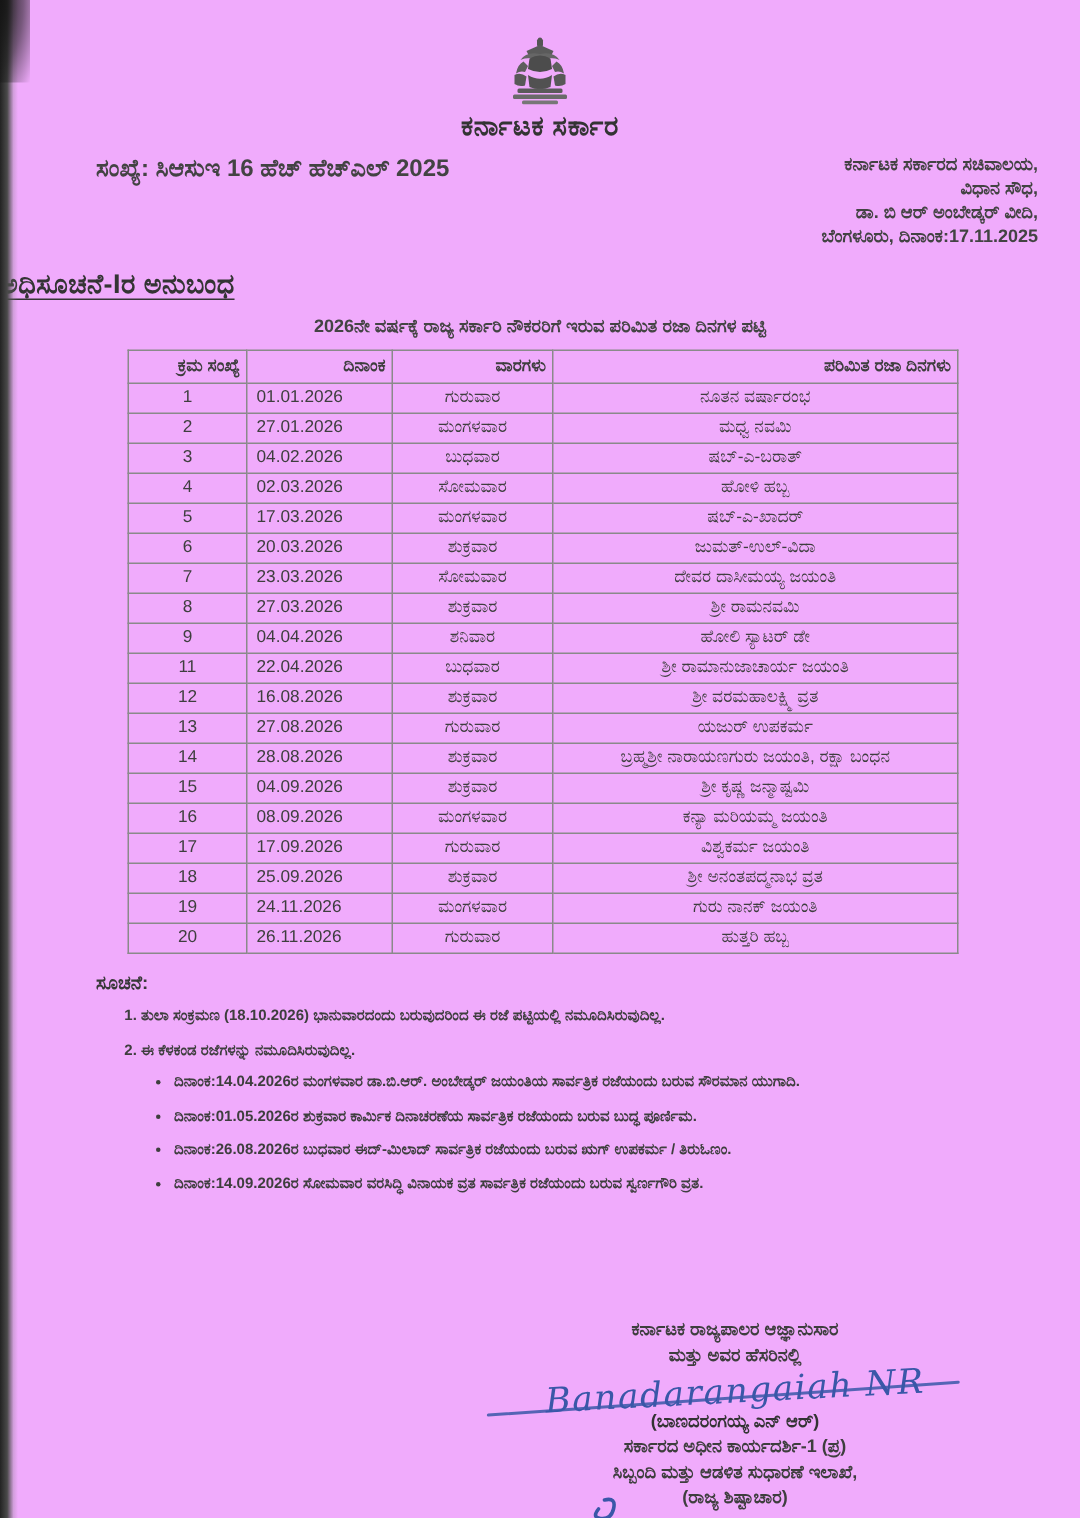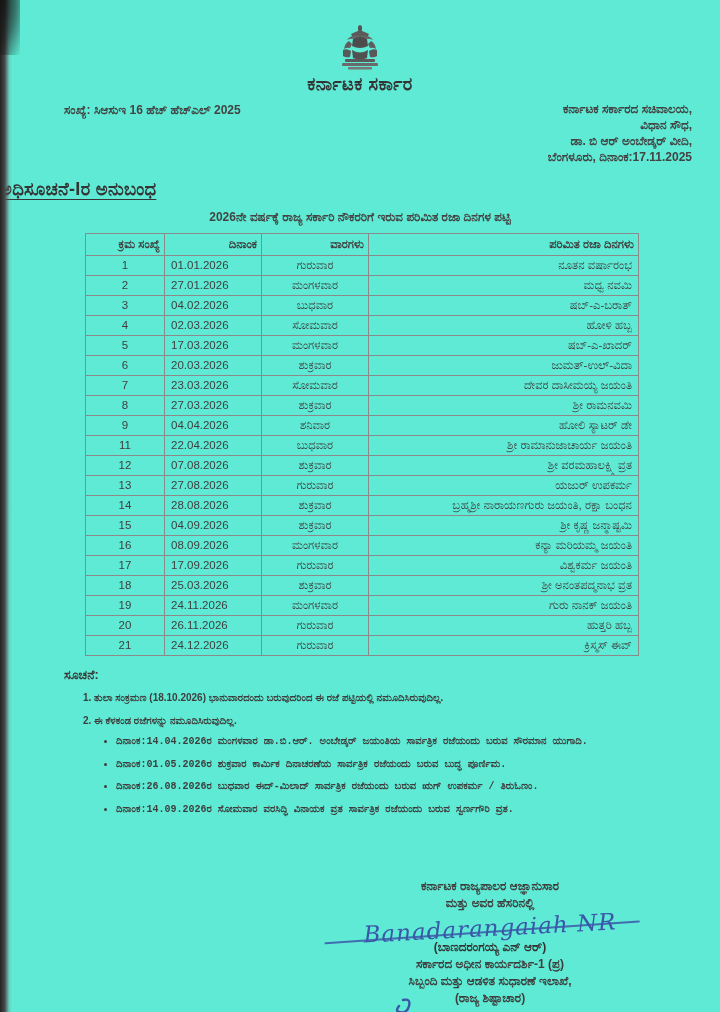--- a/index.html
+++ b/index.html
@@ -1,20 +1,20 @@
 <!DOCTYPE html>
 <html><head>
 <meta charset="utf-8">
 <style>
   html,body{margin:0;padding:0;background:#e9e9e7;}
   .page{
     position:relative;
     width:720px;height:1012px;
     margin:0 auto;
-    background:#5eead4;
+    background:#f0abfc;
     overflow:hidden;
     font-family:"Liberation Sans","DejaVu Sans",sans-serif;
     color:#3b3b3b;
     box-sizing:border-box;
   }
   .scan-edge{
     position:absolute;left:0;top:0;width:12px;height:1012px;
     background:linear-gradient(to right,#232323 0%,#4a4a4a 40%,rgba(120,120,120,.25) 75%,rgba(120,120,120,0) 100%);
   }
   .scan-corner{
@@ -22,46 +22,46 @@
     background:radial-gradient(ellipse at left top,#151515 0%,rgba(21,21,21,.55) 55%,rgba(21,21,21,0) 100%);
   }
   .emblem{width:46px;height:48px;margin:24px auto 2px auto;display:block;}
   .gov-title{
     text-align:center;font-size:18px;font-weight:bold;letter-spacing:.5px;color:#343434;
   }
   .ref-row{
     display:flex;justify-content:space-between;align-items:flex-start;
     margin:6px 28px 0 64px;
   }
-  .ref-number{font-size:12px;font-weight:600;color:#434343;padding-top:2px;}
+  .ref-number{font-size:16px;font-weight:600;color:#434343;padding-top:2px;}
   .address-block{text-align:right;font-size:12px;font-weight:600;color:#434343;line-height:16px;}
   .doc-title{
     text-align:left;font-size:18px;font-weight:bold;color:#343434;
     text-decoration:underline;text-underline-offset:4px;margin-top:14px;letter-spacing:.3px;
   }
   .subtitle{text-align:center;font-size:12px;font-weight:600;color:#444;margin-top:10px;}
   table.holidays{
     border-collapse:collapse;margin:9px 0 0 85px;table-layout:fixed;width:553px;
     font-size:11.5px;color:#3e3e3e;
   }
   table.holidays th,table.holidays td{
     border:1px solid #8a8a8a;padding:1px 6px;line-height:15px;overflow:hidden;white-space:nowrap;
   }
   table.holidays th{font-weight:bold;text-align:right;padding:3px 4px;line-height:15px;white-space:normal;}
   col.c-sl{width:79px}col.c-date{width:97px}col.c-day{width:107px}col.c-name{width:270px}
   td.sl,td.day{text-align:center;}
   td.date{}
-  td.name{text-align:right;padding-left:9px;}
+  td.name{text-align:center;padding-left:9px;}
   table.holidays td{height:17px;}
   .notes{margin:12px 64px 0 64px;}
   .notes-heading{font-size:12.5px;font-weight:bold;color:#383838;}
   ol.notes-list{margin:6px 0 0 0;padding-left:30px;font-size:10px;font-weight:600;color:#3e3e3e;}
   ol.notes-list>li{margin-bottom:5px;line-height:17.5px;text-align:justify;}
   ul.note-bullets{list-style:disc;margin:4px 0 0 0;padding-left:22px;}
-  ul.note-bullets>li{margin-bottom:5px;line-height:17.5px;text-align:justify;font-family:Liberation Mono, monospace;}
+  ul.note-bullets>li{margin-bottom:5px;line-height:17.5px;text-align:justify;}
   .signature{
     position:absolute;right:30px;top:878px;width:400px;text-align:center;
     font-size:12px;font-weight:600;color:#3e3e3e;line-height:17px;
   }
   .sig-hand{
     color:#3a57a8;font-size:23px;font-weight:400;font-style:italic;
     font-family:"DejaVu Serif","Liberation Serif",serif;
     transform:rotate(-3deg);margin:8px 0 2px 0;position:relative;letter-spacing:1px;
   }
   .sig-hand .underline{
@@ -182,21 +182,21 @@
           <td class="name">ಹೋಲಿ ಸ್ಯಾಟರ್ ಡೇ</td>
         </tr>
         <tr>
           <td class="sl">11</td>
           <td class="date">22.04.2026</td>
           <td class="day">ಬುಧವಾರ</td>
           <td class="name">ಶ್ರೀ ರಾಮಾನುಜಾಚಾರ್ಯ ಜಯಂತಿ</td>
         </tr>
         <tr>
           <td class="sl">12</td>
-          <td class="date">07.08.2026</td>
+          <td class="date">16.08.2026</td>
           <td class="day">ಶುಕ್ರವಾರ</td>
           <td class="name">ಶ್ರೀ ವರಮಹಾಲಕ್ಷ್ಮಿ ವ್ರತ</td>
         </tr>
         <tr>
           <td class="sl">13</td>
           <td class="date">27.08.2026</td>
           <td class="day">ಗುರುವಾರ</td>
           <td class="name">ಯಜುರ್ ಉಪಕರ್ಮ</td>
         </tr>
         <tr>
@@ -218,41 +218,35 @@
           <td class="name">ಕನ್ಯಾ ಮರಿಯಮ್ಮ ಜಯಂತಿ</td>
         </tr>
         <tr>
           <td class="sl">17</td>
           <td class="date">17.09.2026</td>
           <td class="day">ಗುರುವಾರ</td>
           <td class="name">ವಿಶ್ವಕರ್ಮ ಜಯಂತಿ</td>
         </tr>
         <tr>
           <td class="sl">18</td>
-          <td class="date">25.03.2026</td>
+          <td class="date">25.09.2026</td>
           <td class="day">ಶುಕ್ರವಾರ</td>
           <td class="name">ಶ್ರೀ ಅನಂತಪದ್ಮನಾಭ ವ್ರತ</td>
         </tr>
         <tr>
           <td class="sl">19</td>
           <td class="date">24.11.2026</td>
           <td class="day">ಮಂಗಳವಾರ</td>
           <td class="name">ಗುರು ನಾನಕ್ ಜಯಂತಿ</td>
         </tr>
         <tr>
           <td class="sl">20</td>
           <td class="date">26.11.2026</td>
           <td class="day">ಗುರುವಾರ</td>
           <td class="name">ಹುತ್ತರಿ ಹಬ್ಬ</td>
-        </tr>
-        <tr>
-          <td class="sl">21</td>
-          <td class="date">24.12.2026</td>
-          <td class="day">ಗುರುವಾರ</td>
-          <td class="name">ಕ್ರಿಸ್ಮಸ್ ಈವ್</td>
         </tr>
       </tbody>
   </table>
 
   <div class="notes">
     <div class="notes-heading">ಸೂಚನೆ:</div>
     <ol class="notes-list">
       <li>ತುಲಾ ಸಂಕ್ರಮಣ (18.10.2026) ಭಾನುವಾರದಂದು ಬರುವುದರಿಂದ ಈ ರಜೆ ಪಟ್ಟಿಯಲ್ಲಿ ನಮೂದಿಸಿರುವುದಿಲ್ಲ.</li>
       <li>
         <span>ಈ ಕೆಳಕಂಡ ರಜೆಗಳನ್ನು ನಮೂದಿಸಿರುವುದಿಲ್ಲ.</span>

